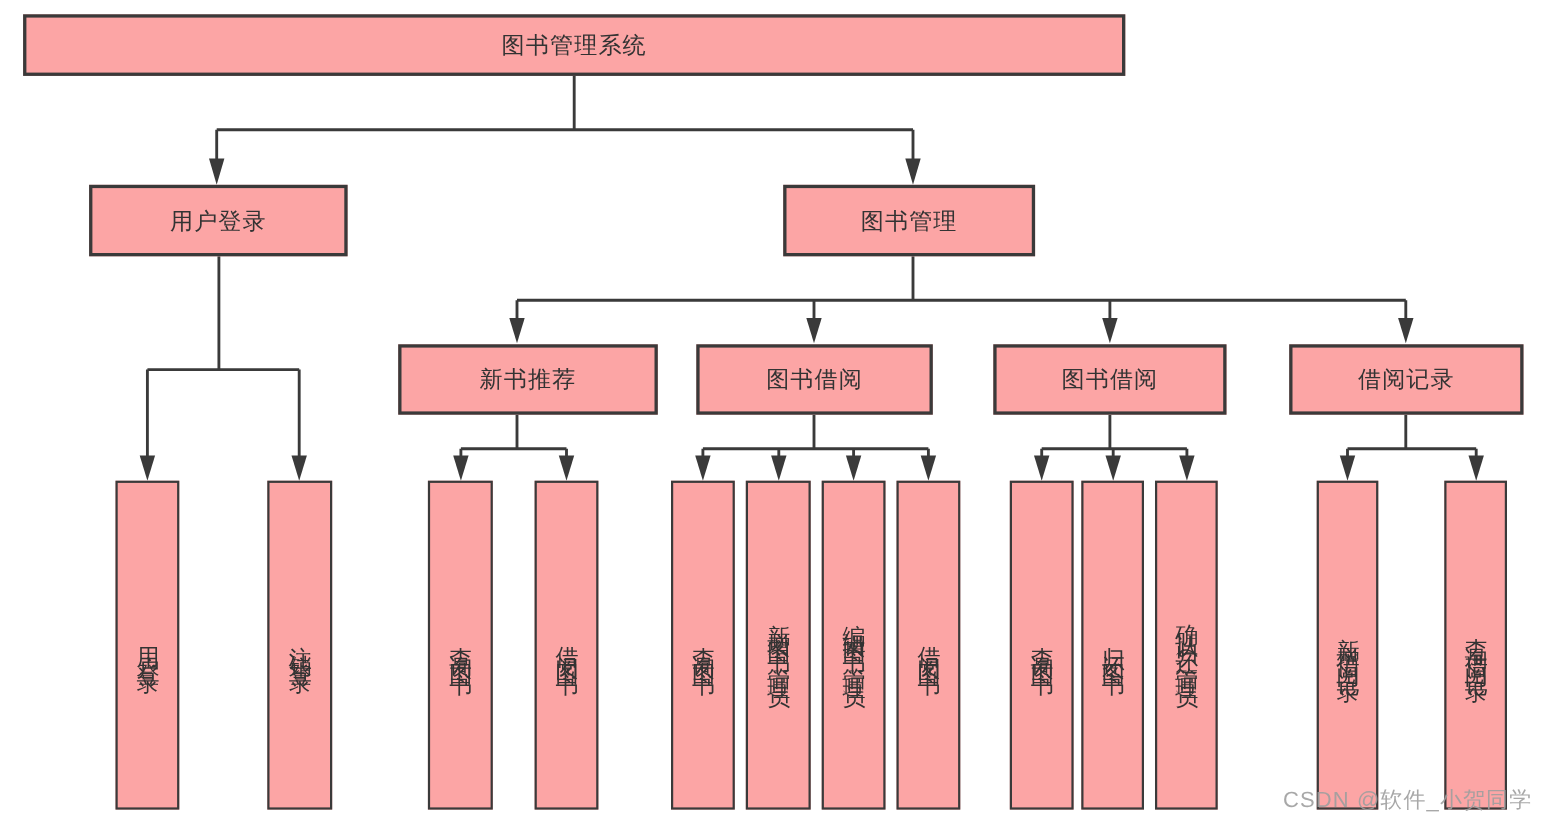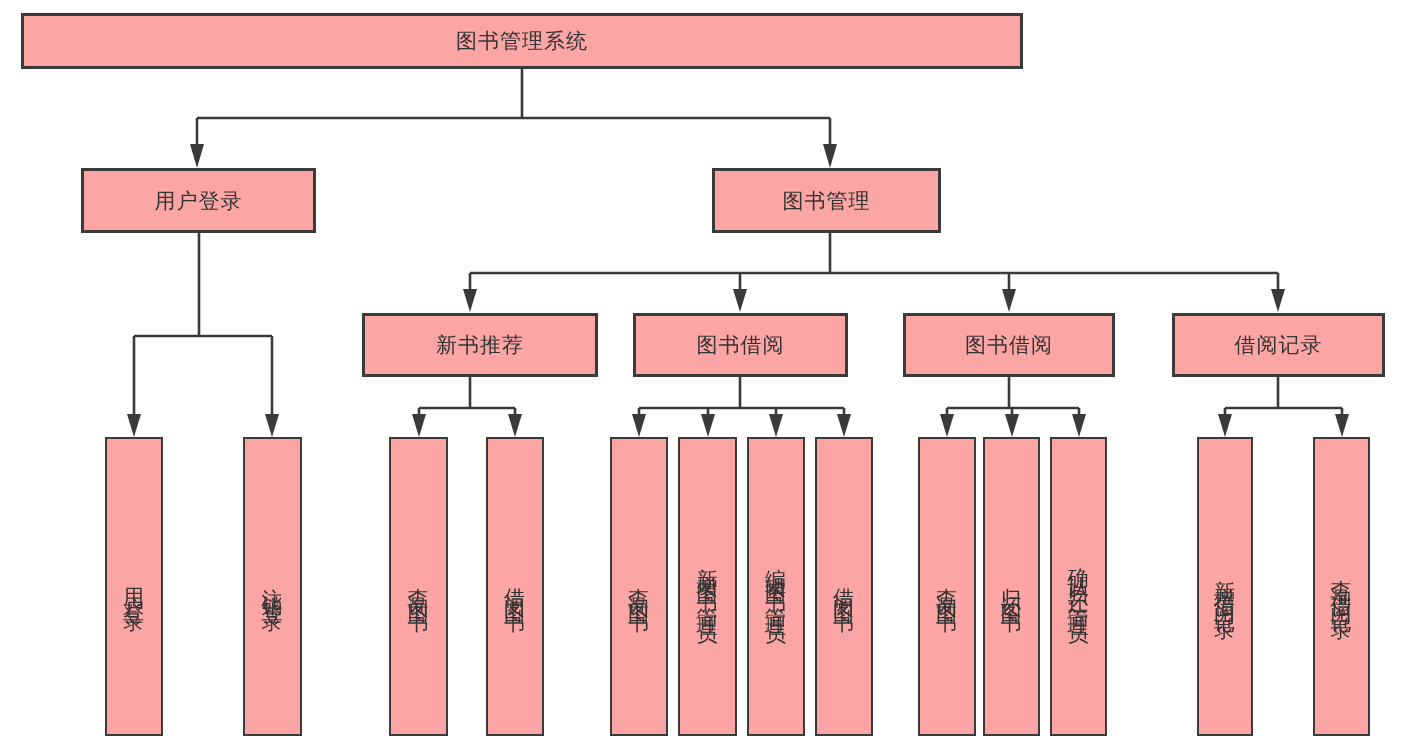--- a/index.html
+++ b/index.html
@@ -155,14 +155,15 @@
     <span class="vtext">确认归还（管理员）</span>
   </div>
 
   <div class="node leaf" style="left:1197px; top:437px; width:56px; height:299px;">
     <span class="vtext">新增借阅记录</span>
   </div>
   <div class="node leaf" style="left:1313px; top:437px; width:57px; height:299px;">
     <span class="vtext">查询借阅记录</span>
   </div>
 
+  <div class="watermark">CSDN @软件_小贺同学</div>
 
 </div>
 
 </body></html>

